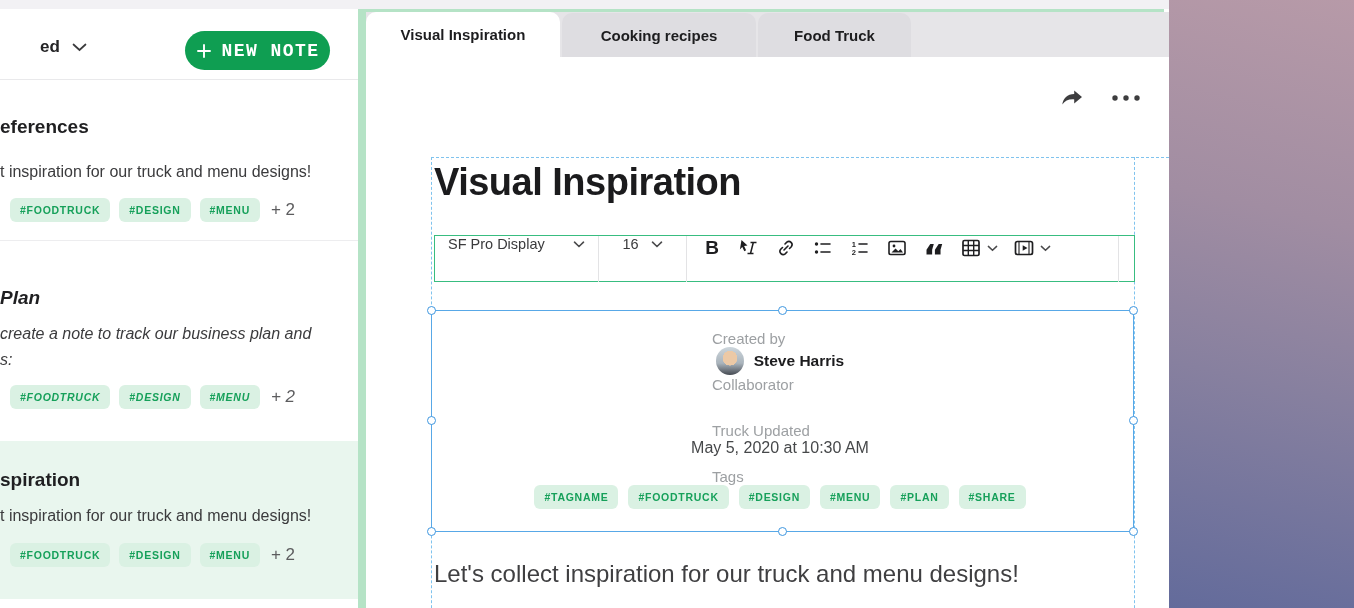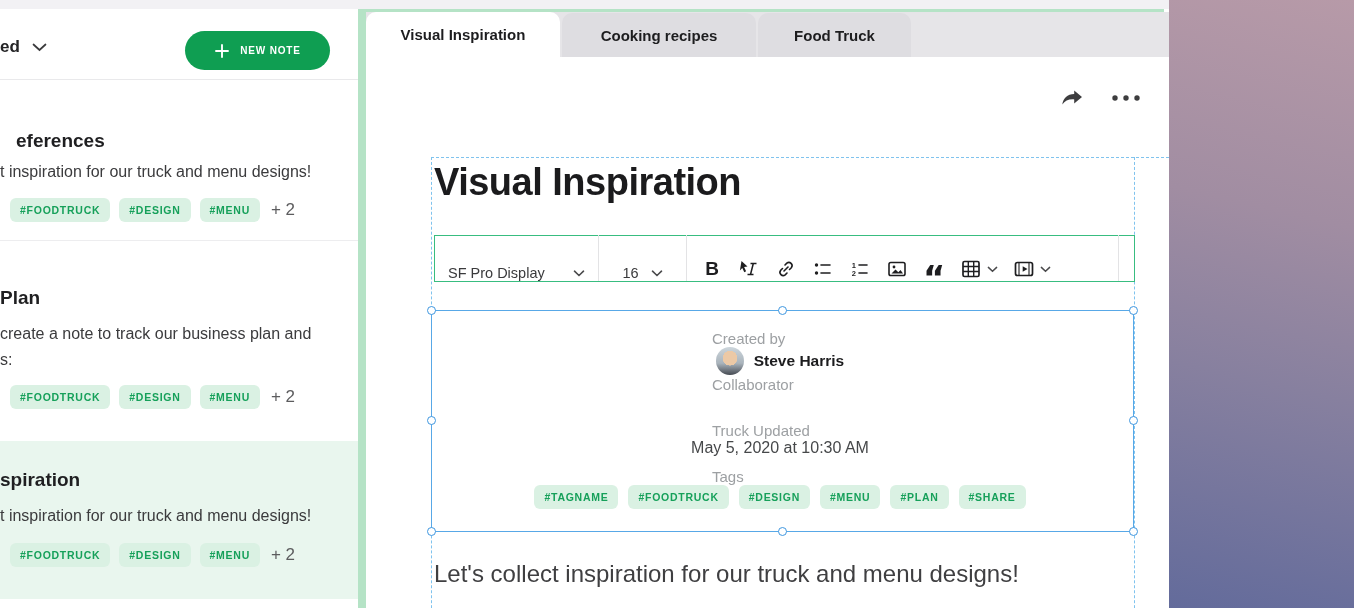--- a/index.html
+++ b/index.html
@@ -9,25 +9,25 @@
   
   .wallpaper { position:absolute; left:1169px; top:0; width:185px; height:608px;
     background:linear-gradient(193deg,#b79aa8 0%, #a18da2 35%, #87809f 62%, #636b9b 100%); }
 
   
   .top-strip { position:absolute; left:0; top:0; width:1169px; height:9px; background:#f2f1f4; }
 
   
   .sidebar { position:absolute; left:0; top:9px; width:358px; height:599px; background:#ffffff; }
   .sidebar-topbar { position:absolute; left:0; top:0; width:358px; height:71px; border-bottom:1px solid #e9e9eb; background:#fff; }
-  .sort { position:absolute; left:0; top:28px; display:flex; align-items:center; gap:12px; cursor:pointer; }
+  .sort { position:absolute; left:0; top:28px; display:flex; align-items:center; gap:12px; cursor:pointer;padding-left:40px; }
   .sort-label { font-size:17px; font-weight:700; color:#242426; }
   .new-note { position:absolute; left:185px; top:22px; width:145px; height:39px; border:none; border-radius:20px;
     background:#0f9e52; color:#fff; display:flex; align-items:center; justify-content:center; gap:10px; cursor:pointer; }
-  .new-note span { font-size:10px; font-weight:700; letter-spacing:.08em; }
+  .new-note span { font-size:18px; font-weight:700; letter-spacing:.08em;font-family:Liberation Mono, monospace; }
 
   .note-item { position:absolute; left:0; width:358px; }
   .note-title { position:absolute; left:0; font-size:19px; font-weight:700; color:#1f1f21; white-space:nowrap; }
   .note-snippet { position:absolute; left:0; font-size:16px; color:#3b3b3d; white-space:nowrap; }
   .chip-row { position:absolute; left:10px; display:flex; align-items:center; gap:9px; }
   .chip { background:#daf1e3; color:#16a05a; font-size:10.5px; font-weight:700; letter-spacing:.07em;
     padding:6px 10px; border-radius:6px; white-space:nowrap; }
   .more-count { font-size:17px; color:#5c5c5e; margin-left:2px; }
   .note-sel-bg { position:absolute; left:0; top:432px; width:358px; height:158px; background:#e9f6ee; }
   .sb-divider { position:absolute; left:0; width:358px; height:1px; background:#ededef; }
@@ -52,21 +52,21 @@
 
   
   .dash-top   { position:absolute; left:65px;  top:100px; width:738px; height:0; border-top:1px dashed #7fc3ee; }
   .dash-left  { position:absolute; left:65px;  top:100px; width:0; height:496px; border-left:1px dashed #7fc3ee; }
   .dash-right { position:absolute; left:768px; top:100px; width:0; height:496px; border-left:1px dashed #7fc3ee; }
 
   .note-title-main { position:absolute; left:68px; top:104px; font-size:38px; font-weight:600; color:#1b1b1d; letter-spacing:-0.5px; }
 
   
   .toolbar { position:absolute; left:68px; top:178px; width:701px; height:47px; border:1.5px solid #38bd80;
-    background:#fff; display:flex; align-items:flex-end; }
+    background:#fff; display:flex; align-items:flex-start; }
   .tb-font { width:163px; display:flex; align-items:center; justify-content:space-between; padding:0 13px; cursor:pointer; }
   .tb-font span { font-size:14.5px; color:#3a3a3c; }
   .tb-size { width:87px; display:flex; align-items:center; justify-content:center; gap:12px; cursor:pointer; }
   .tb-size span { font-size:14.5px; color:#3a3a3c; }
   .tb-sep { width:1px; height:46px; background:#e3e3e5; }
   .tb-icons { display:flex; align-items:center; gap:15px; padding:0 14px; }
   .tb-btn { background:none; border:none; cursor:pointer; height:24px; min-width:22px;
     display:flex; align-items:center; justify-content:center; gap:5px; overflow:visible; }
   .gB { font-size:19px; font-weight:800; color:#1e1e20; }
   .gQ { font-family:"DejaVu Sans",sans-serif; font-size:34px; font-weight:700; color:#1e1e20;
@@ -117,32 +117,32 @@
       </div>
       <button class="new-note">
         <svg width="16" height="16" viewBox="0 0 16 16">
             <path d="M8 2v12M2 8h12" stroke="#fff" stroke-width="1.9" stroke-linecap="round"></path>
           </svg>
         <span>NEW NOTE</span>
       </button>
     </div>
 
     <div class="note-item" style="top:71px;height:160px;">
-      <div class="note-title" style="top:50px;padding-left:16px;">eferences</div>
+      <div class="note-title" style="top:36px;">eferences</div>
       <div class="note-snippet" style="top:83px;">t inspiration for our truck and menu designs!</div>
       <div class="chip-row" style="top:118px;">
         <span class="chip">#FOODTRUCK</span>
         <span class="chip">#DESIGN</span>
         <span class="chip">#MENU</span>
         <span class="more-count">+ 2</span>
       </div>
     </div>
     <div class="sb-divider" style="top:231px;"></div>
 
-    <div class="note-item" style="top:232px;height:200px;">
+    <div class="note-item" style="top:232px;height:200px;font-style:italic;">
       <div class="note-title" style="top:46px;">Plan</div>
       <div class="note-snippet" style="top:84px;">create a note to track our business plan and</div>
       <div class="note-snippet" style="top:110px;">s:</div>
       <div class="chip-row" style="top:144px;">
         <span class="chip">#FOODTRUCK</span>
         <span class="chip">#DESIGN</span>
         <span class="chip">#MENU</span>
         <span class="more-count">+ 2</span>
       </div>
     </div>

